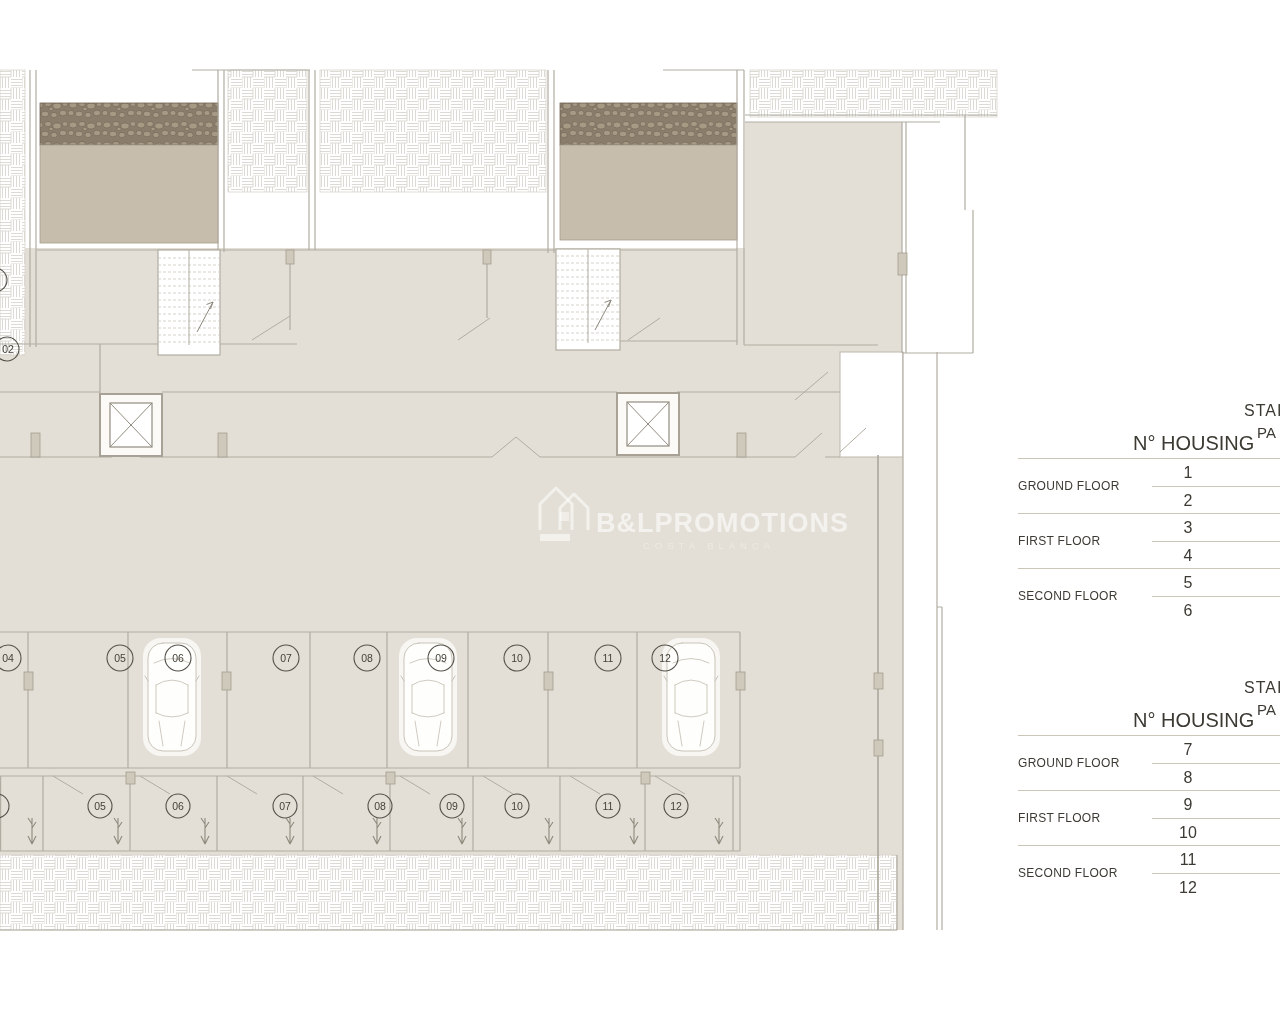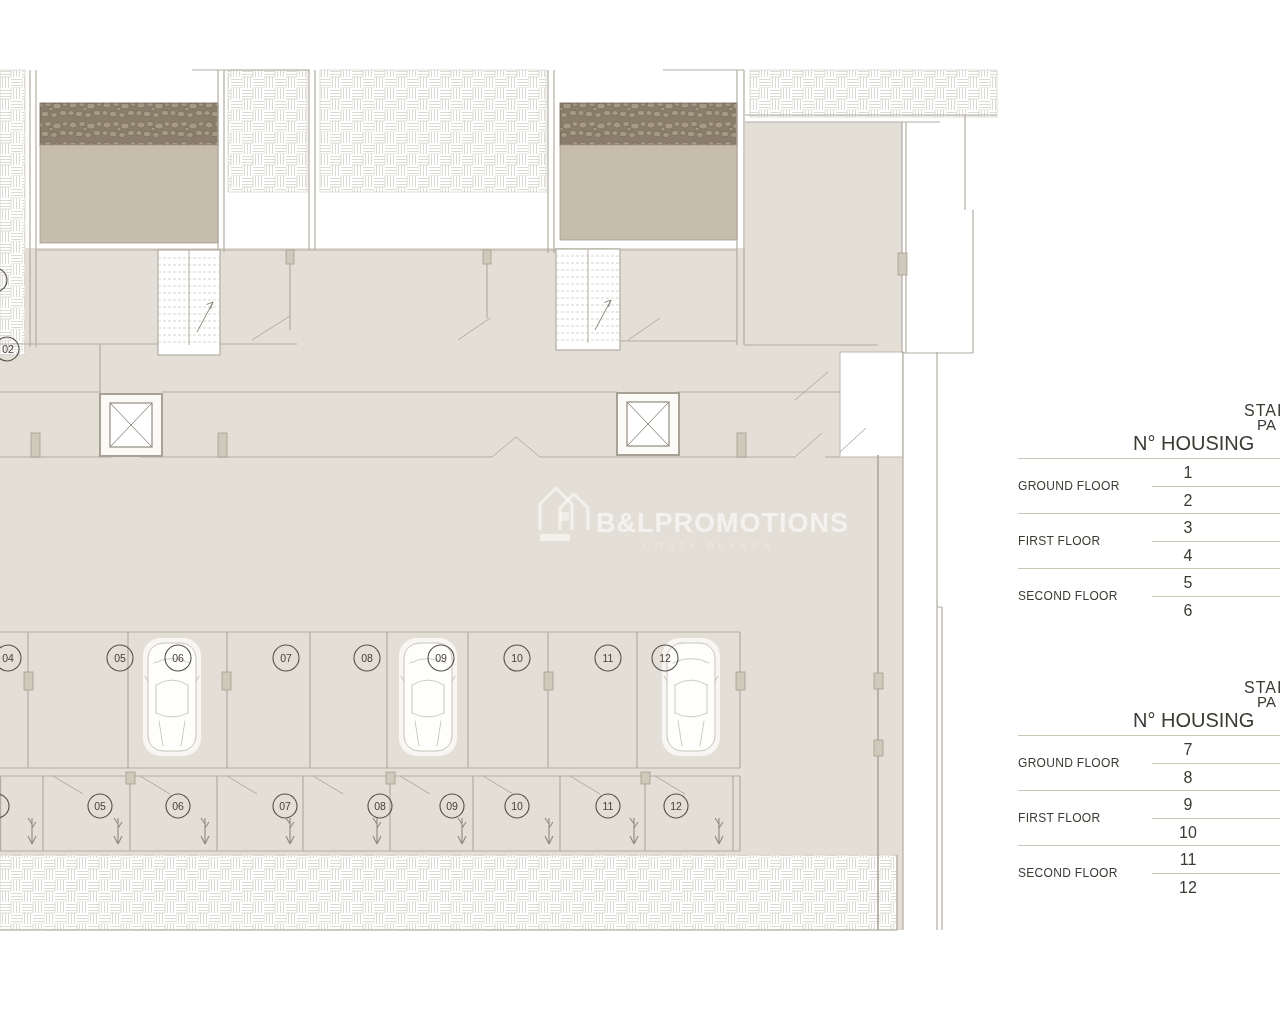--- a/index.html
+++ b/index.html
@@ -4,21 +4,21 @@
 <style>
   html,body{margin:0;padding:0;}
   body{
     position:relative;width:1280px;height:1024px;overflow:hidden;
     background:#ffffff;font-family:"Liberation Sans",sans-serif;
   }
   #plan-svg{position:absolute;left:0;top:0;}
   .tbl{position:absolute;left:1018px;width:262px;color:#3c3a33;}
   .tbl-title{position:absolute;top:-2px;left:226px;font-size:16px;letter-spacing:1px;white-space:nowrap;}
   .hdr-housing{position:absolute;top:28px;left:115px;width:110px;text-align:center;font-size:20px;white-space:nowrap;}
-  .hdr-parking{position:absolute;top:12px;left:239px;font-size:15px;white-space:nowrap;}
+  .hdr-parking{position:absolute;top:20px;left:239px;font-size:15px;white-space:nowrap;}
   .hline{position:absolute;left:0;width:262px;height:1px;background:#cbc6b8;}
   .hline.short{left:134px;width:128px;}
   .floor-label{position:absolute;left:0;height:55px;font-size:12px;letter-spacing:.3px;display:flex;align-items:center;white-space:nowrap;}
   .unit{position:absolute;left:140px;width:60px;height:27px;line-height:27px;text-align:center;font-size:16px;}
   svg text{font-family:"Liberation Sans",sans-serif;}
   .circ-num{font-size:10.5px;fill:#454139;}
   .wm-brand{font-size:27px;font-weight:600;letter-spacing:1px;fill:rgba(255,255,255,0.58);}
   .wm-sub{font-size:9.5px;letter-spacing:5px;fill:rgba(255,255,255,0.33);}
 </style>
 </head>

